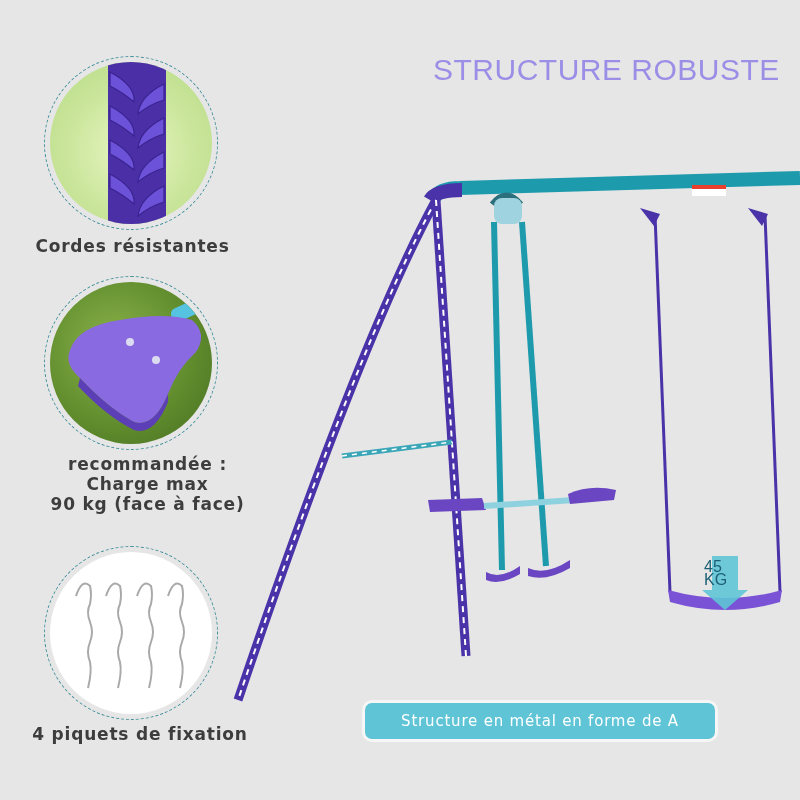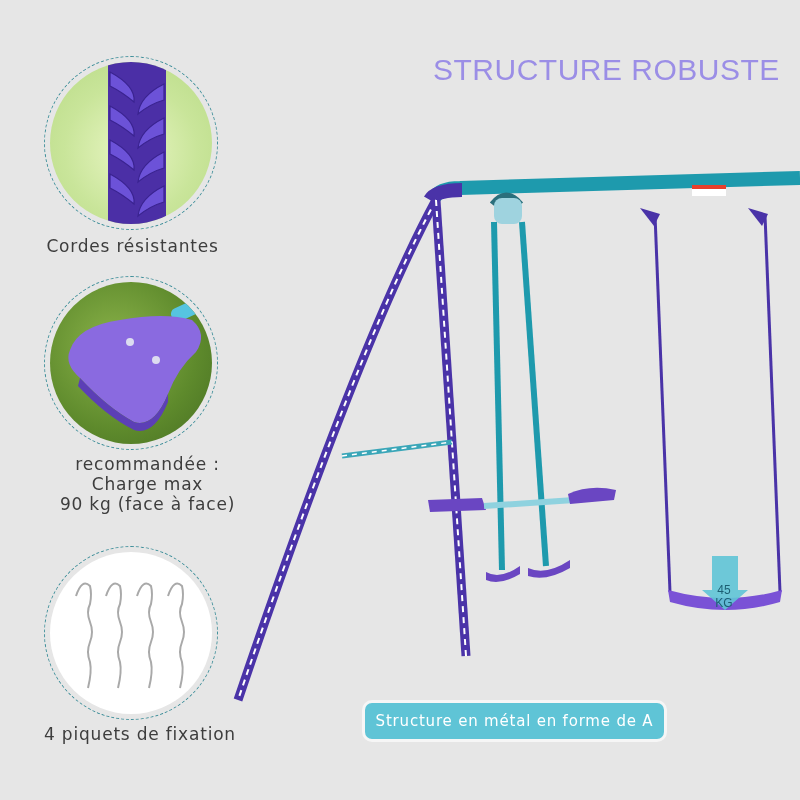--- a/index.html
+++ b/index.html
@@ -18,32 +18,32 @@
     .feature-circle {
       position: absolute; width: 162px; height: 162px; border-radius: 50%;
       border: 1.5px dashed #3f8f9a;
       padding: 5px; box-sizing: content-box;
     }
     .feature-circle .inner {
       width: 162px; height: 162px; border-radius: 50%; overflow: hidden; position: relative;
     }
     .feature-label {
       position: absolute; font-size: 17px; color: #3d3d3d; text-align: center;
-      font-family: "DejaVu Sans", sans-serif; font-weight: 400; letter-spacing: 0.8px; line-height: 20px;
+      font-family: "DejaVu Sans", sans-serif; font-weight: 700; letter-spacing: 0.8px; line-height: 20px;
     }
     .caption-badge {
-      position: absolute; left: 362px; top: 700px; width: 305px; height: 42px;
+      position: absolute; left: 362px; top: 700px; width: 356px; height: 42px;
       background: #5fc4d6; border: 3px solid #f6f6f6; border-radius: 10px;
       color: #ffffff; font-size: 15px; letter-spacing: 0.8px;
       display: flex; align-items: center; justify-content: center;
       box-sizing: border-box;
     }
     .weight-tag {
-      position: absolute; left: 704px; top: 560px; width: 40px; text-align: center;
-      color: #1d5f73; font-size: 12px; line-height: 13px; font-family: "Liberation Sans", sans-serif; margin-top: 24px;
+      position: absolute; left: 704px; top: 560px; width: 40px; text-align: left;
+      color: #1d5f73; font-size: 16px; line-height: 13px; font-family: "Liberation Sans", sans-serif;
     }
     svg { position: absolute; left: 0; top: 0; }
   </style>
 </head>
 <body>
 
 <div class="title">STRUCTURE ROBUSTE</div>
 
 <div class="feature-circle" style="left:44px; top:56px;">
   <div class="inner" style="background: radial-gradient(circle at 50% 55%, #e9f6c4 0%, #c9e59a 55%, #b8da86 100%);">

